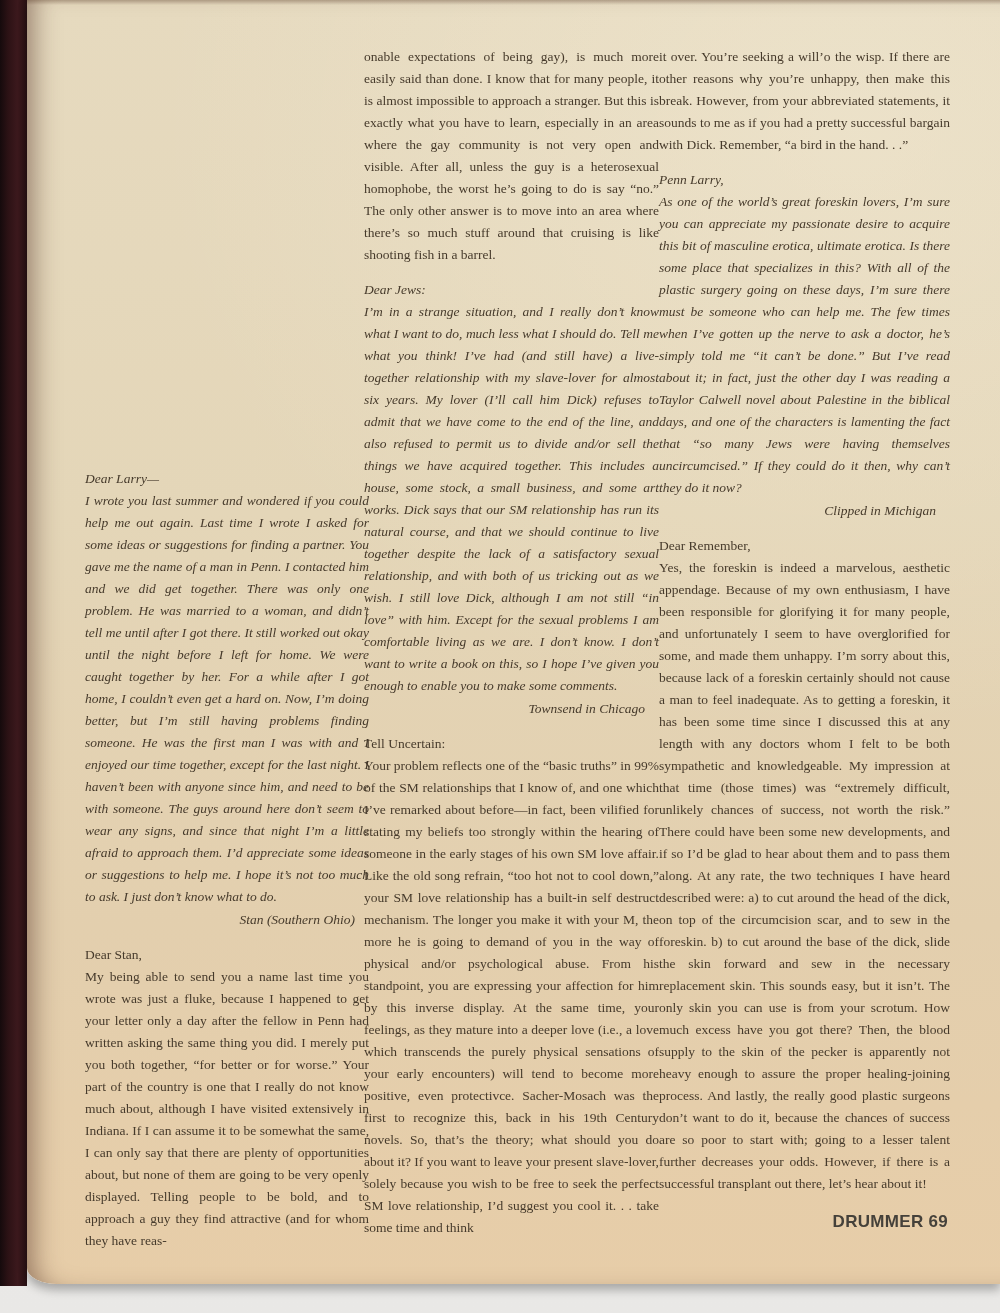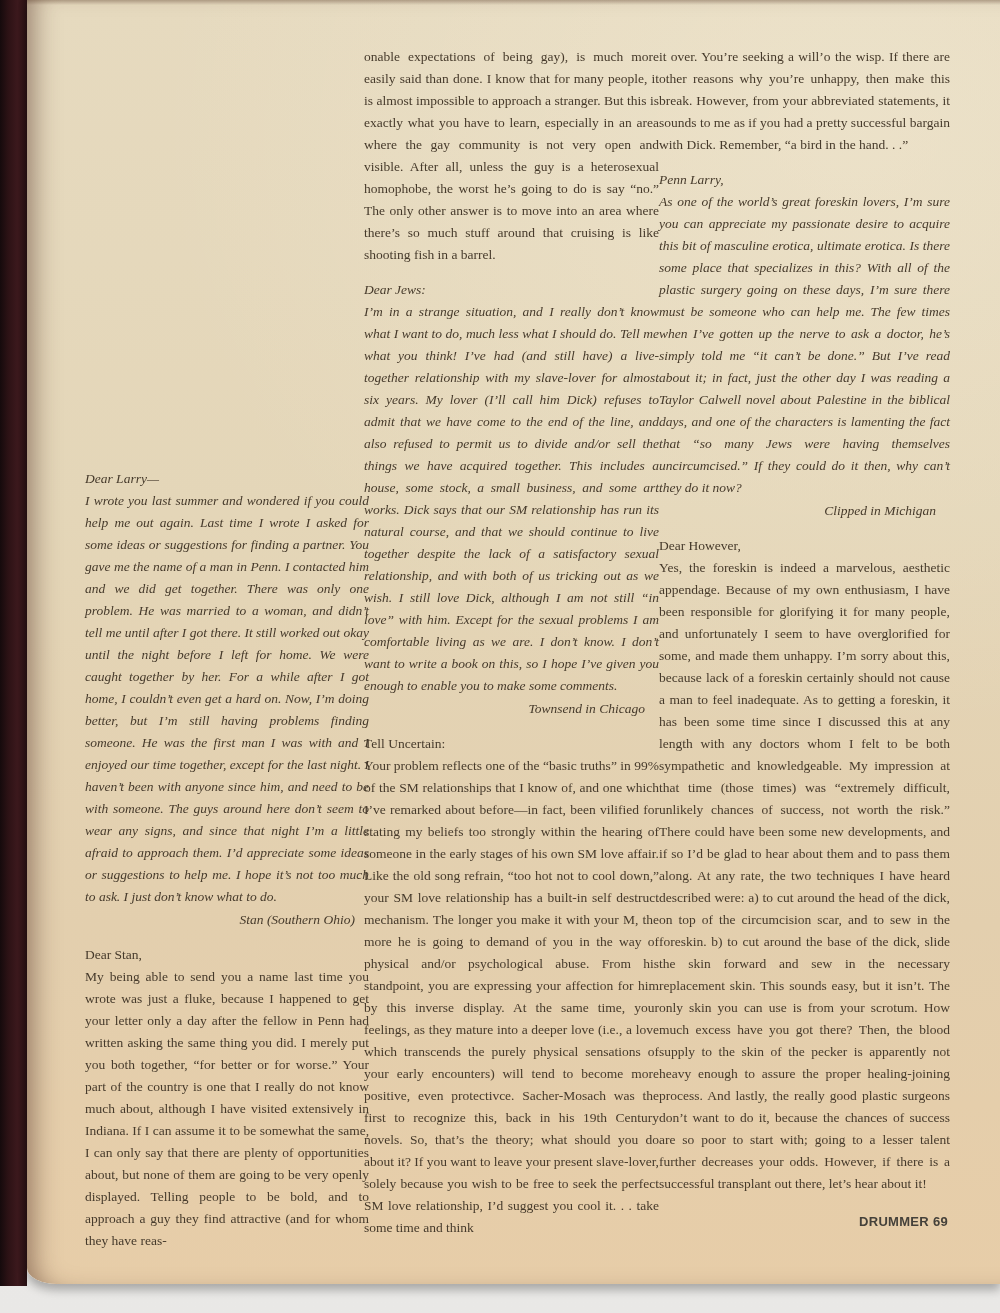--- a/index.html
+++ b/index.html
@@ -62,21 +62,21 @@
   .col2{left:337px;top:46px;width:295px;}
   .col3{left:632px;top:46px;width:291px;}
   .block{margin:0 0 13px 0;}
   .letter{font-style:italic;}
   .salutation{display:block;}
   .body-text{display:block;}
   .signature{display:block;text-align:right;padding-right:14px;font-style:italic;margin-top:1px;}
   .mag-footer{
     text-align:right;margin-top:16px;padding-right:2px;
     font-family:"Liberation Sans",sans-serif;
-    font-weight:bold;font-size:13px;color:#45413a;letter-spacing:.3px;
+    font-weight:bold;font-size:17px;color:#45413a;letter-spacing:.3px;
   }
 </style>
 </head>
 <body>
 
 <div class="scan">
 
   <div class="binding"></div>
 
   <div class="page">
@@ -112,20 +112,20 @@
     <div class="col col3">
       <div class="block">
         <span class="body-text">it over. You’re seeking a will’o the wisp. If there are other reasons why you’re unhappy, then make this break. However, from your abbreviated statements, it sounds to me as if you had a pretty successful bargain with Dick. Remember, “a bird in the hand. . .”</span>
       </div>
       <div class="block letter">
         <span class="salutation">Penn Larry,</span>
         <span class="body-text">As one of the world’s great foreskin lovers, I’m sure you can appreciate my passionate desire to acquire this bit of masculine erotica, ultimate erotica. Is there some place that specializes in this? With all of the plastic surgery going on these days, I’m sure there must be someone who can help me. The few times when I’ve gotten up the nerve to ask a doctor, he’s simply told me “it can’t be done.” But I’ve read about it; in fact, just the other day I was reading a Taylor Calwell novel about Palestine in the biblical days, and one of the characters is lamenting the fact that “so many Jews were having themselves uncircumcised.” If they could do it then, why can’t they do it now?</span>
         <span class="signature">Clipped in Michigan</span>
       </div>
       <div class="block">
-        <span class="salutation">Dear However,</span>
+        <span class="salutation">Dear Remember,</span>
         <span class="body-text">Yes, the foreskin is indeed a marvelous, aesthetic appendage. Because of my own enthusiasm, I have been responsible for glorifying it for many people, and unfortunately I seem to have overglorified for some, and made them unhappy. I’m sorry about this, because lack of a foreskin certainly should not cause a man to feel inadequate. As to getting a foreskin, it has been some time since I discussed this at any length with any doctors whom I felt to be both sympathetic and knowledgeable. My impression at that time (those times) was “extremely difficult, unlikely chances of success, not worth the risk.” There could have been some new developments, and if so I’d be glad to hear about them and to pass them along. At any rate, the two techniques I have heard described were: a) to cut around the head of the dick, on top of the circumcision scar, and to sew in the foreskin. b) to cut around the base of the dick, slide the skin forward and sew in the necessary replacement skin. This sounds easy, but it isn’t. The only skin you can use is from your scrotum. How much excess have you got there? Then, the blood supply to the skin of the pecker is apparently not heavy enough to assure the proper healing-joining process. And lastly, the really good plastic surgeons don’t want to do it, because the chances of success are so poor to start with; going to a lesser talent further decreases your odds. However, if there is a successful transplant out there, let’s hear about it!</span>
       </div>
       <div class="mag-footer">DRUMMER 69</div>
     </div>
 
   </div>
 </div>
 
 </body></html>

